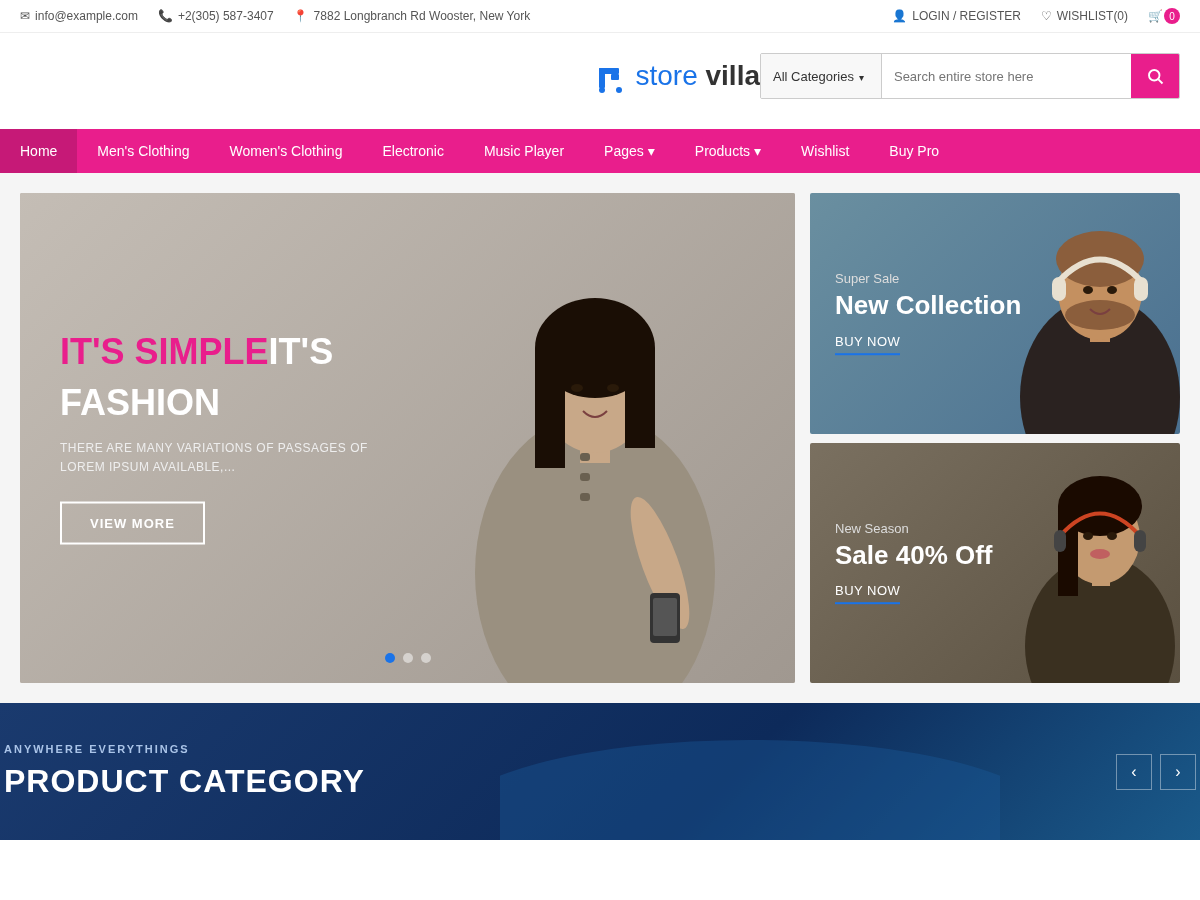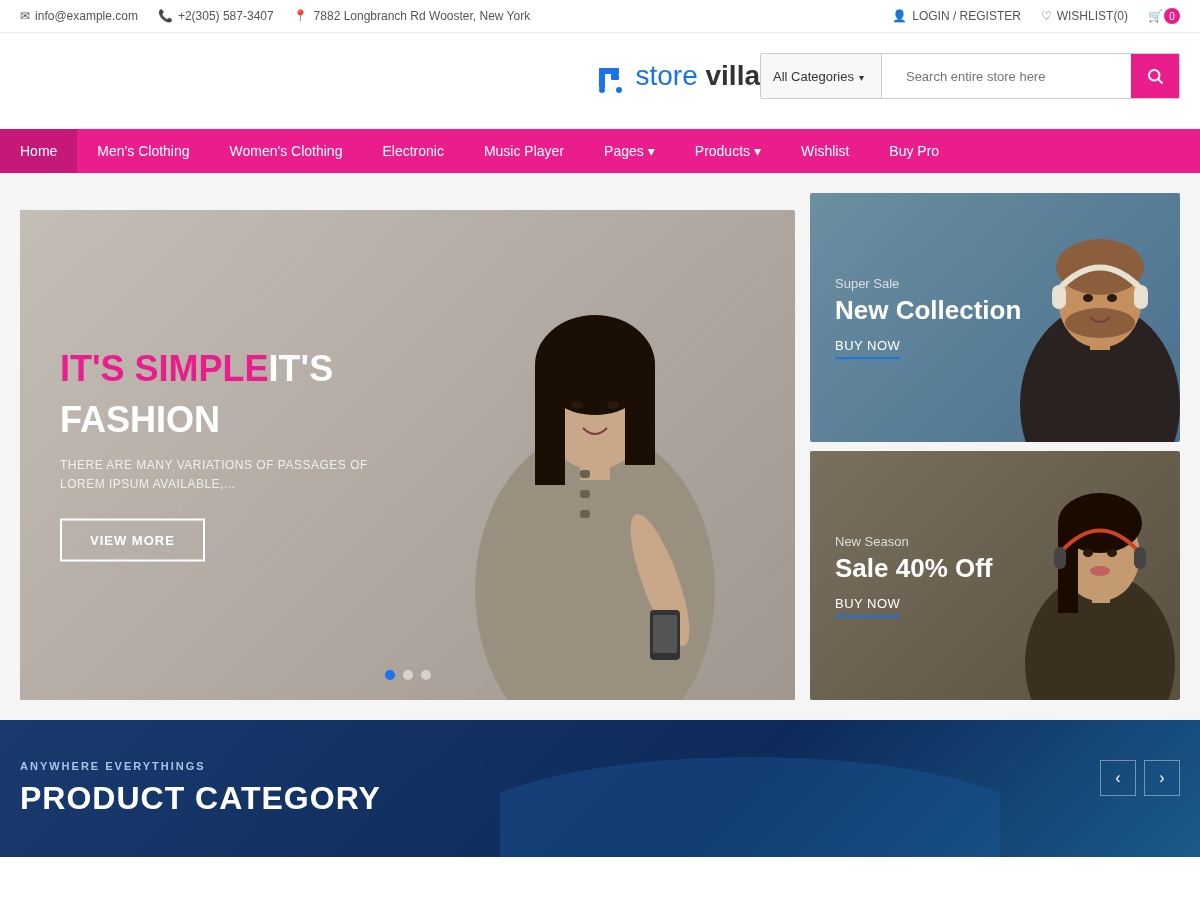--- a/index.html
+++ b/index.html
@@ -45,21 +45,20 @@
       margin-right: 2px;
     }
 
     .search-bar {
       display: flex;
       align-items: center;
       border: 1px solid #ccc;
       border-radius: 2px;
       overflow: hidden;
       width: 420px;
-      gap: 12px;
     }
     .search-category {
       display: flex;
       align-items: center;
       padding: 0 12px;
       border-right: 1px solid #ccc;
       background: #f8f8f8;
       font-size: 13px;
       color: #333;
       height: 44px;
@@ -118,21 +117,20 @@
     }
 
     
     .hero-slider {
       flex: 1;
       position: relative;
       background: #b8b0a4;
       min-height: 490px;
       overflow: hidden;
       border-radius: 2px;
-      margin-top: 17px;
     }
     .hero-bg {
       width: 100%;
       height: 100%;
       position: absolute;
       top: 0; left: 0;
       background: linear-gradient(135deg, #c4bdb5 0%, #a09890 100%);
     }
 
     .hero-text {
@@ -241,22 +239,23 @@
       cursor: pointer;
       border-bottom: 2px solid #1a73e8;
       padding-bottom: 4px;
       letter-spacing: 0.5px;
       text-transform: uppercase;
     }
 
     
     .product-category {
       background: linear-gradient(135deg, #1a3a6e 0%, #0d2a5a 60%, #1a5a8a 100%);
-      padding: 40px 20px;
-      display: flex;
+      padding: 40px 4px;
+      display: flex;
+      align-items: center;
       justify-content: space-between;
       min-height: 120px;
     }
     .product-category-left {}
     .product-category-tag {
       font-size: 11px;
       color: #aac4e8;
       text-transform: uppercase;
       letter-spacing: 2px;
       margin-bottom: 8px;

